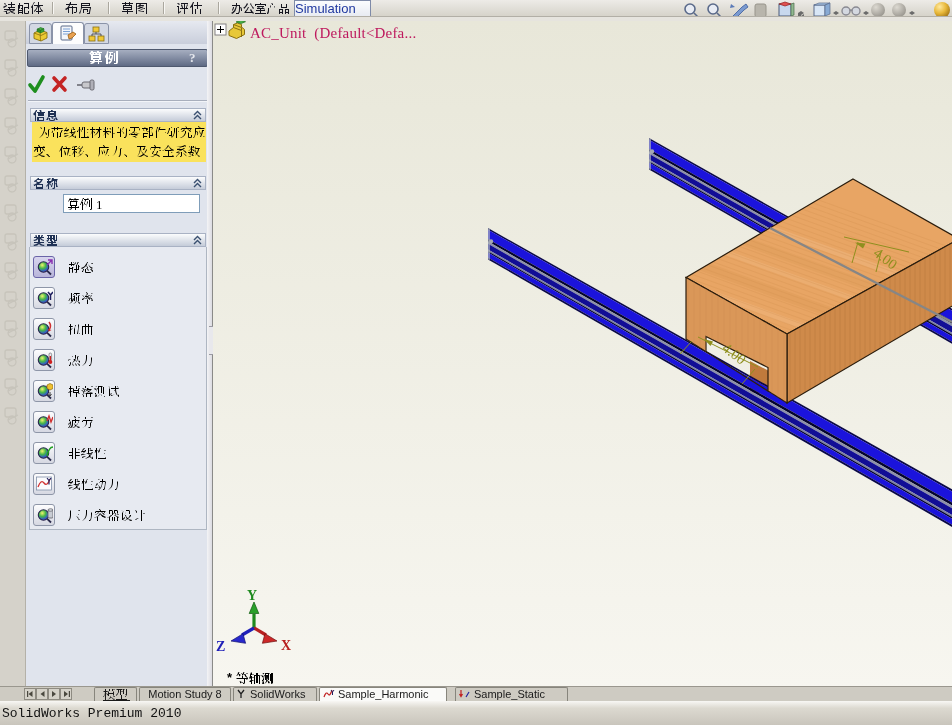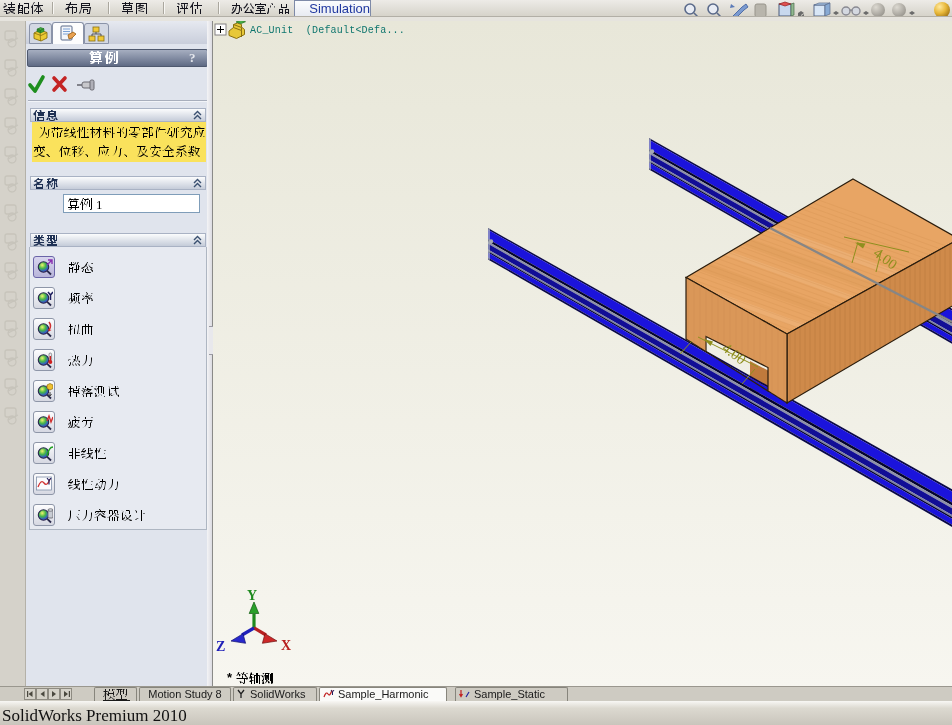--- a/index.html
+++ b/index.html
@@ -23,21 +23,21 @@
       <path fill="#15151f" d="M2 -6C2 -5 1 -3 1 -3L1 -2C2 -3 3 -4 3 -6ZM9 -6C10 -4 10 -3 10 -2L11 -2C11 -3 11 -5 10 -6ZM5 -10V-8V-8H1V-7H5C4 -5 4 -2 0 0C1 0 1 1 1 1C5 -1 5 -4 6 -7H8C8 -2 8 -1 7 -0C7 -0 7 -0 7 -0C6 -0 6 -0 5 -0C5 0 5 0 5 1C6 1 7 1 7 1C8 1 8 1 8 0C9 -0 9 -2 9 -7C9 -7 9 -8 9 -8H6V-8V-10Z M16 -10C15 -8 14 -6 12 -5C13 -5 13 -5 13 -4C15 -6 16 -7 17 -9ZM20 -10 19 -9C20 -8 21 -6 22 -4C23 -5 23 -5 23 -5C22 -6 20 -8 20 -10ZM14 0C14 0 15 -0 21 -0C21 0 22 0 22 1L23 0C22 -1 21 -2 20 -4L19 -3C19 -3 20 -2 20 -1L15 -1C16 -2 17 -4 18 -6L17 -6C16 -4 15 -2 14 -2C14 -1 14 -1 13 -1C13 -1 14 -0 14 0Z M25 -3V-2H29V-0H24V1H35V-0H30V-2H34V-3H30V-4H29V-3ZM26 -4C26 -4 27 -4 32 -4C33 -4 33 -4 33 -3L34 -4C33 -5 32 -5 31 -6L31 -6C31 -5 31 -5 32 -5L27 -5C28 -5 29 -6 29 -6H33V-7H26V-6H28C27 -6 27 -5 26 -5C26 -5 26 -4 26 -4C26 -4 26 -4 26 -4ZM29 -10C29 -10 29 -9 29 -9H24V-7H25V-8H34V-7H35V-9H30C30 -9 30 -10 30 -10Z M39 -7C39 -7 39 -6 40 -5L40 -6C40 -6 40 -7 39 -8ZM44 -7C43 -7 43 -6 43 -5H37V-4C37 -3 37 -1 36 0C36 1 36 1 37 1C38 -0 38 -2 38 -4V-5H46V-5H43C44 -6 44 -7 44 -7ZM40 -10C41 -9 41 -9 41 -8H37V-8H46V-8H42L42 -9C42 -9 42 -9 41 -10Z M51 -9H55V-6H51ZM50 -9V-5H56V-9ZM48 -4V1H49V0H51V1H52V-4ZM49 -1V-3H51V-1ZM54 -4V1H55V0H57V1H58V-4ZM55 -1V-3H57V-1Z"></path>
     </svg>
 <div class="abs" style="left:52px;top:2px;width:1px;height:12px;background:#aaa79e"></div>
 <div class="abs" style="left:53px;top:2px;width:1px;height:12px;background:#f8f7f4"></div>
 <div class="abs" style="left:108px;top:2px;width:1px;height:12px;background:#aaa79e"></div>
 <div class="abs" style="left:109px;top:2px;width:1px;height:12px;background:#f8f7f4"></div>
 <div class="abs" style="left:163px;top:2px;width:1px;height:12px;background:#aaa79e"></div>
 <div class="abs" style="left:164px;top:2px;width:1px;height:12px;background:#f8f7f4"></div>
 <div class="abs" style="left:218px;top:2px;width:1px;height:12px;background:#aaa79e"></div>
 <div class="abs" style="left:219px;top:2px;width:1px;height:12px;background:#f8f7f4"></div>
-<div class="abs" style="left:294px;top:0;width:77px;height:16px;background:linear-gradient(#fbfcfe,#e8ebf2);border:1px solid #7e8aa8;border-bottom:none;color:#2038a0;font-size:13px;line-height:15px;text-align:right">Simulation</div>
+<div class="abs" style="left:294px;top:0;width:77px;height:16px;background:linear-gradient(#fbfcfe,#e8ebf2);border:1px solid #7e8aa8;border-bottom:none;color:#2038a0;font-size:13px;line-height:15px;text-align:left">Simulation</div>
 <svg class="abs" style="left:680px;top:0" width="272" height="22" viewBox="0 0 272 22">
 <defs>
 <radialGradient id="goldg" cx="0.35" cy="0.3" r="0.8">
           <stop offset="0" stop-color="#ffe9a0"></stop>
           <stop offset="0.5" stop-color="#e8b83a"></stop>
           <stop offset="1" stop-color="#9a6d10"></stop>
         </radialGradient>
 <radialGradient id="grayg" cx="0.35" cy="0.3" r="0.8">
           <stop offset="0" stop-color="#dddad2"></stop>
           <stop offset="1" stop-color="#94918a"></stop>
@@ -487,21 +487,21 @@
 <line x1="7.5" y1="5" x2="7.5" y2="12" stroke="#000" stroke-width="1"></line>
 <path d="M 16.0,10.0 l 4.5 -3.5 0 -3 4 -1.5 4 1.5 0 2.5 3 2.5 0 5 -8 4 -7.5 -3 z" fill="#e8c838" stroke="#8a7010"></path>
 <path d="M 20.5,6.5 l 8 3 0 6.5 M 20.5,3.5 l 8 3 0 3" fill="none" stroke="#8a7010"></path>
 <path d="M 23.0,1.0 l 5 -1.8 4.5 1.5 -4.3 1.8 z" fill="#4ab04a" stroke="#1a701a" stroke-width="0.7"></path>
 </g>
       <g transform="translate(23,662)">
         <path fill="#000" d="M3 -2 3 -2C4 -2 4 -1 4 -0C6 1 7 -2 3 -2ZM7 -11C7 -10 7 -9 6 -9C6 -9 5 -10 5 -10L5 -9H3C3 -9 3 -10 3 -10C4 -10 4 -10 4 -10L2 -11C2 -9 1 -8 0 -7L0 -7C1 -7 2 -8 3 -9H3C3 -8 3 -8 3 -7C4 -6 5 -8 4 -9H6C6 -9 6 -9 6 -9C6 -8 6 -8 6 -8L6 -8V-6H2L2 -6H6V-5H0L1 -4H12C12 -4 12 -4 12 -5C12 -5 11 -6 11 -6L10 -5H7V-6H11C11 -6 11 -6 11 -6C11 -7 10 -7 10 -7L9 -6H7V-7C7 -7 7 -7 7 -7L6 -8C7 -8 7 -8 8 -9H8C8 -8 9 -8 9 -7C10 -6 11 -8 9 -9H12C12 -9 12 -9 12 -9C12 -9 11 -10 11 -10L10 -9H8C8 -9 8 -10 8 -10C9 -10 9 -10 9 -10ZM8 -4V-3H1L1 -3H8V-1C8 -0 8 -0 8 -0C7 -0 6 -1 6 -1V-0C6 -0 7 -0 7 0C7 0 7 1 7 1C9 1 9 0 9 -1V-3H12C12 -3 12 -3 12 -3C11 -3 11 -4 11 -4L10 -3H9V-4C10 -4 10 -4 10 -4Z M16 -10 15 -11C15 -10 14 -9 14 -8H13L13 -8H14C14 -7 14 -6 13 -5C13 -5 13 -5 13 -5L14 -4L15 -5H15V-3C14 -2 13 -2 13 -2L14 -1C14 -1 14 -1 14 -1L15 -1V1H15C16 1 16 1 16 1V-2C17 -2 18 -3 18 -3L18 -3L16 -3V-5H18C18 -5 18 -5 18 -5C18 -5 17 -6 17 -6L16 -5V-7C17 -7 17 -7 17 -7L15 -7V-5H15C15 -6 15 -7 15 -8H18C18 -8 18 -8 18 -8C18 -8 17 -9 17 -9L16 -8H16L16 -10C16 -10 16 -10 16 -10ZM22 -10 20 -10V-8H19L18 -8V1H18C19 1 19 1 19 1V-0H23V1H23C24 1 24 1 24 1V-7C24 -7 25 -7 25 -7L23 -8L23 -8H22V-10C22 -10 22 -10 22 -10ZM23 -7V-4H22V-7ZM23 -0H22V-4H23ZM19 -0V-4H20V-0ZM19 -4V-7H20V-4Z M29 -10V-3H29C30 -3 30 -3 30 -3V-9H32V-3H32C33 -3 33 -3 33 -3V-9C34 -9 34 -9 34 -9L33 -10L32 -10H30ZM37 -10 35 -10V-1C35 -0 35 -0 35 -0C35 -0 34 -0 34 -0V-0C34 -0 35 -0 35 0C35 0 35 1 35 1C36 1 37 0 37 -0V-10C37 -10 37 -10 37 -10ZM35 -9 34 -9V-2H34C34 -2 35 -2 35 -2V-9C35 -9 35 -9 35 -9ZM26 -3C26 -3 26 -3 26 -3V-2C26 -2 26 -2 26 -2C27 -2 27 -1 26 0C26 1 27 1 27 1C28 1 28 1 28 0C28 -1 28 -2 27 -2C27 -2 28 -3 28 -3C28 -4 28 -7 29 -8L28 -8C27 -3 27 -3 26 -3C26 -3 26 -3 26 -3ZM25 -8 25 -8C26 -7 26 -6 26 -6C27 -5 29 -7 25 -8ZM26 -10 26 -10C27 -10 27 -9 27 -9C28 -8 30 -10 26 -10ZM32 -8 30 -8C30 -3 31 -1 28 1L28 1C30 0 31 -1 31 -2C32 -2 32 -1 32 0C34 1 35 -1 31 -3C32 -4 32 -6 32 -8C32 -8 32 -8 32 -8Z"></path>
       </g>
       <text x="14" y="661" font-size="13" font-weight="bold" fill="#000" font-family="Liberation Sans,sans-serif">*</text>
     </svg>
-<div class="abs" style="left:250px;top:25px;font-family:Liberation Mono, monospace;font-size:10px;color:#0f766e;letter-spacing:0.2px">AC_Unit&nbsp;&nbsp;(Default&lt;Defa...</div>
+<div class="abs" style="left:250px;top:25px;font-family:Liberation Serif, serif;font-size:15px;color:#be185d;letter-spacing:0.2px">AC_Unit&nbsp;&nbsp;(Default&lt;Defa...</div>
 <div class="abs" style="left:0;top:686px;width:952px;height:15px;background:#cecbc2;border-top:1px solid #9a978e"></div>
 <div class="abs" style="left:24px;top:688px;width:12px;height:12px;background:#d5d2c9;border:1px solid #8e8b82"></div>
 <svg class="abs" style="left:24px;top:688px" width="12" height="12" viewBox="0 0 12 12">
       <path d="M8.5 3 L4.5 6 L8.5 9 Z M3 3 L4.2 3 L4.2 9 L3 9 Z" fill="#4a483f"></path>
     </svg>
 <div class="abs" style="left:36px;top:688px;width:12px;height:12px;background:#d5d2c9;border:1px solid #8e8b82"></div>
 <svg class="abs" style="left:36px;top:688px" width="12" height="12" viewBox="0 0 12 12">
       <path d="M8.5 3 L4.5 6 L8.5 9 Z" fill="#4a483f"></path>
     </svg>
 <div class="abs" style="left:48px;top:688px;width:12px;height:12px;background:#d5d2c9;border:1px solid #8e8b82"></div>
@@ -534,13 +534,13 @@
       <path d="M8 1 l1.5 2 1.5 -2 M9.5 3 l0 3" stroke="#202060" stroke-width="1" fill="none"></path>
     </svg>
 <div class="abs" style="left:455px;top:687px;width:113px;height:28px;background:#cecbc2;border:1px solid #87857c;border-bottom:none;border-radius:2px 2px 0 0">
       <div style="font-size:11px;color:#1a1a1a;line-height:13px;padding-left:18px">Sample_Static</div>
     </div>
 <svg class="abs" style="left:459px;top:689px" width="12" height="10" viewBox="0 0 12 10">
       <path d="M2 1 l0 6 m-1.5 -2 l1.5 2.5 1.5 -2.5" stroke="#c02020" stroke-width="1.2" fill="none"></path>
       <path d="M7 8 l3 -5" stroke="#2020a0" stroke-width="1.2"></path>
     </svg>
 <div class="abs" style="left:0;top:701px;width:952px;height:24px;background:linear-gradient(#f8f7f4 0%,#dcd9d0 30%,#c9c5bc 100%)"></div>
-<div class="abs" style="left:2px;top:706px;font-family:Liberation Serif, serif;font-size:17px;color:#111">SolidWorks Premium 2010</div>
+<div class="abs" style="left:2px;top:706px;font-family:Liberation Mono, monospace;font-size:13px;color:#111">SolidWorks Premium 2010</div>
 </div>
 </body></html>

